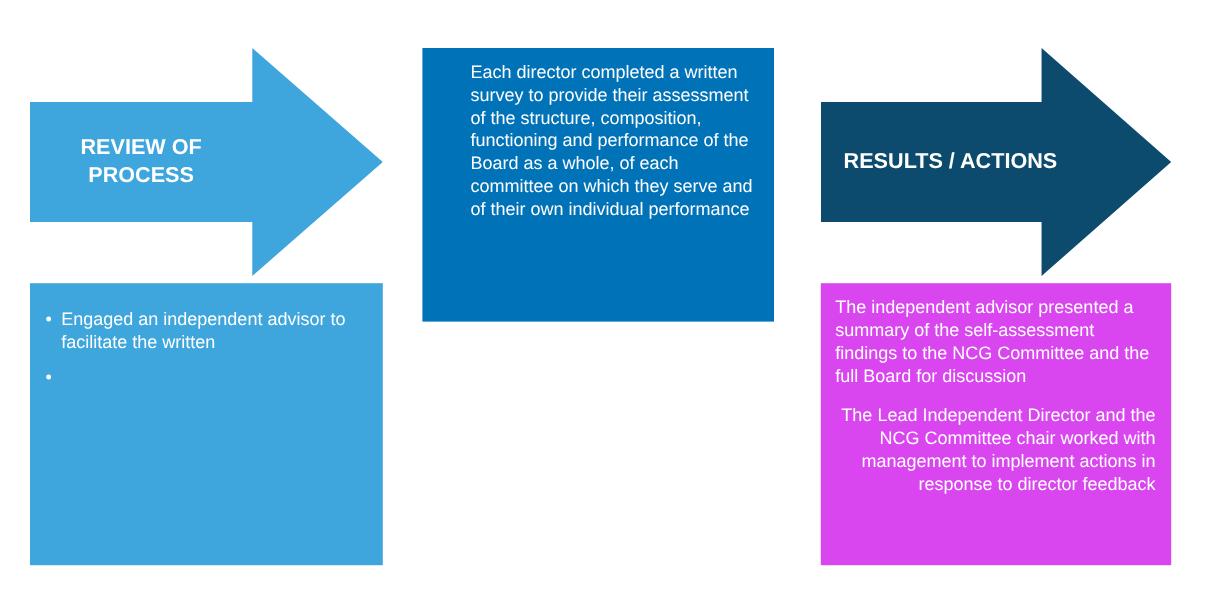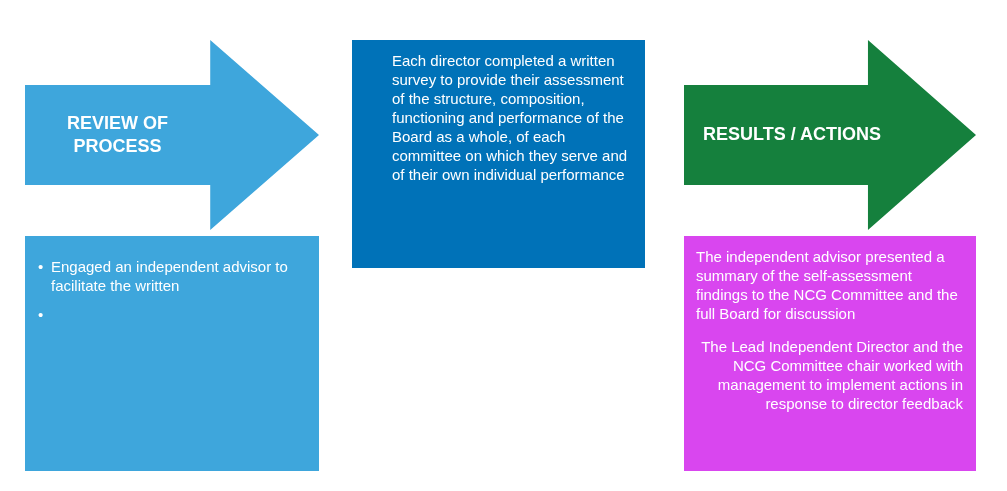--- a/index.html
+++ b/index.html
@@ -87,21 +87,21 @@
     </div>
   </div>
 
   <div class="column col-2">
     <div class="box box-2" style="background-color: rgb(0, 114, 184); padding-left: 40px;">
       <p class="para">Each director completed a written survey to provide their assessment of the structure, composition, functioning and performance of the Board as a whole, of each committee on which they serve and of their own individual performance</p>
     </div>
   </div>
 
   <div class="column col-3">
-    <div class="arrow" style="background-color: #15803d;">
+    <div class="arrow" style="background-color: #0c4a6e;">
       <div class="arrow-label wide">RESULTS / ACTIONS</div>
     </div>
     <div class="box box-3" style="background-color: #d946ef;">
       <p class="para">The independent advisor presented a summary of the self-assessment findings to the NCG Committee and the full Board for discussion</p>
       <p class="para">The Lead Independent Director and the NCG Committee chair worked with management to implement actions in response to director feedback</p>
     </div>
   </div>
 
 </div>
 

